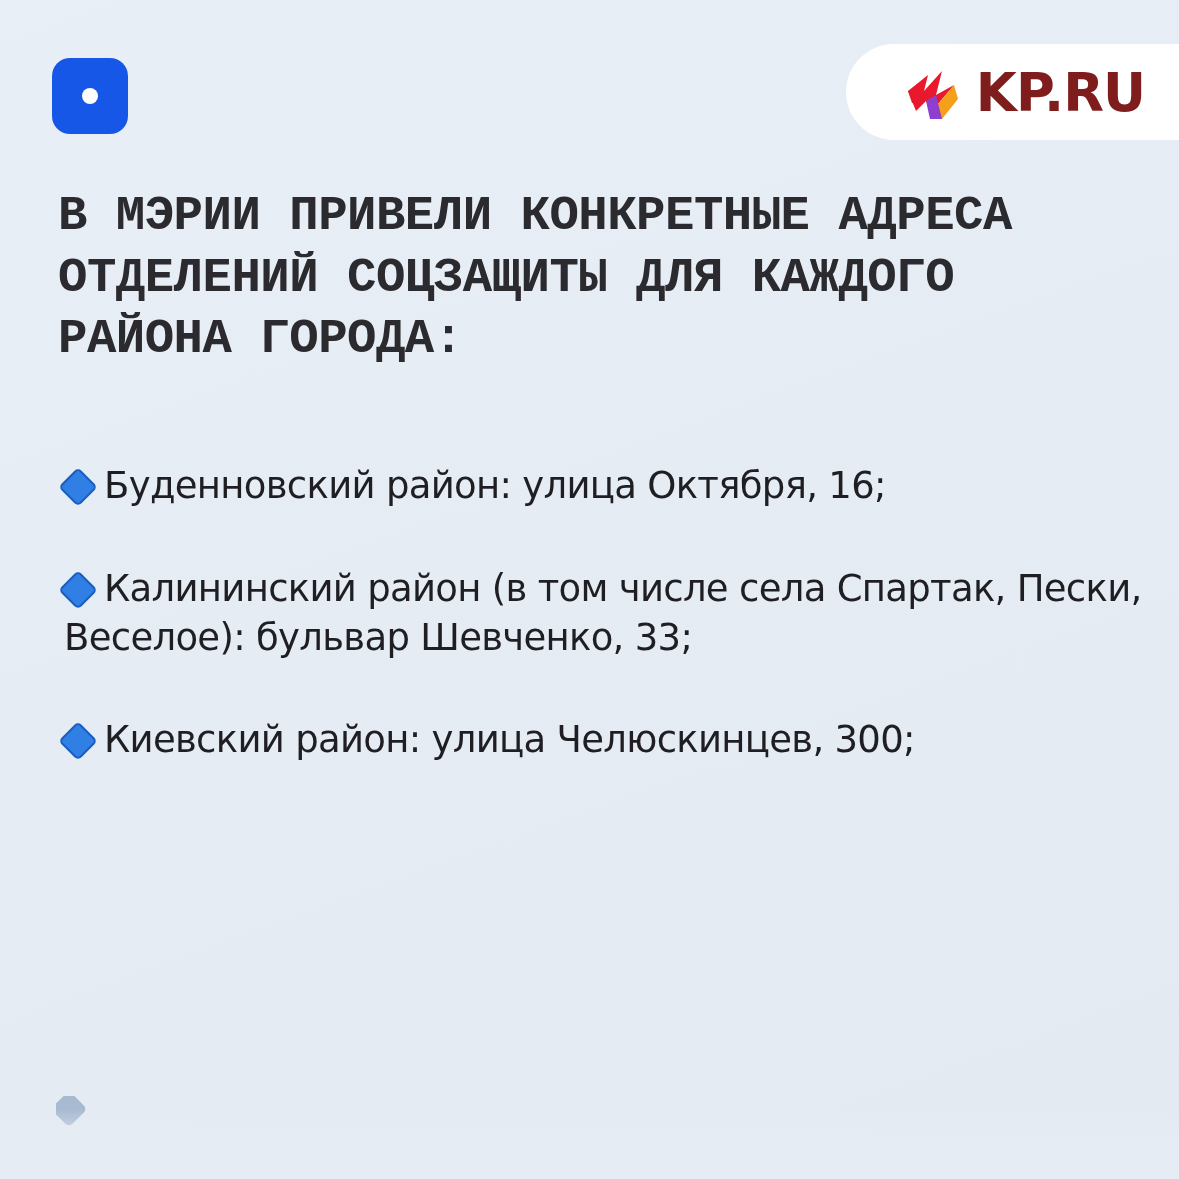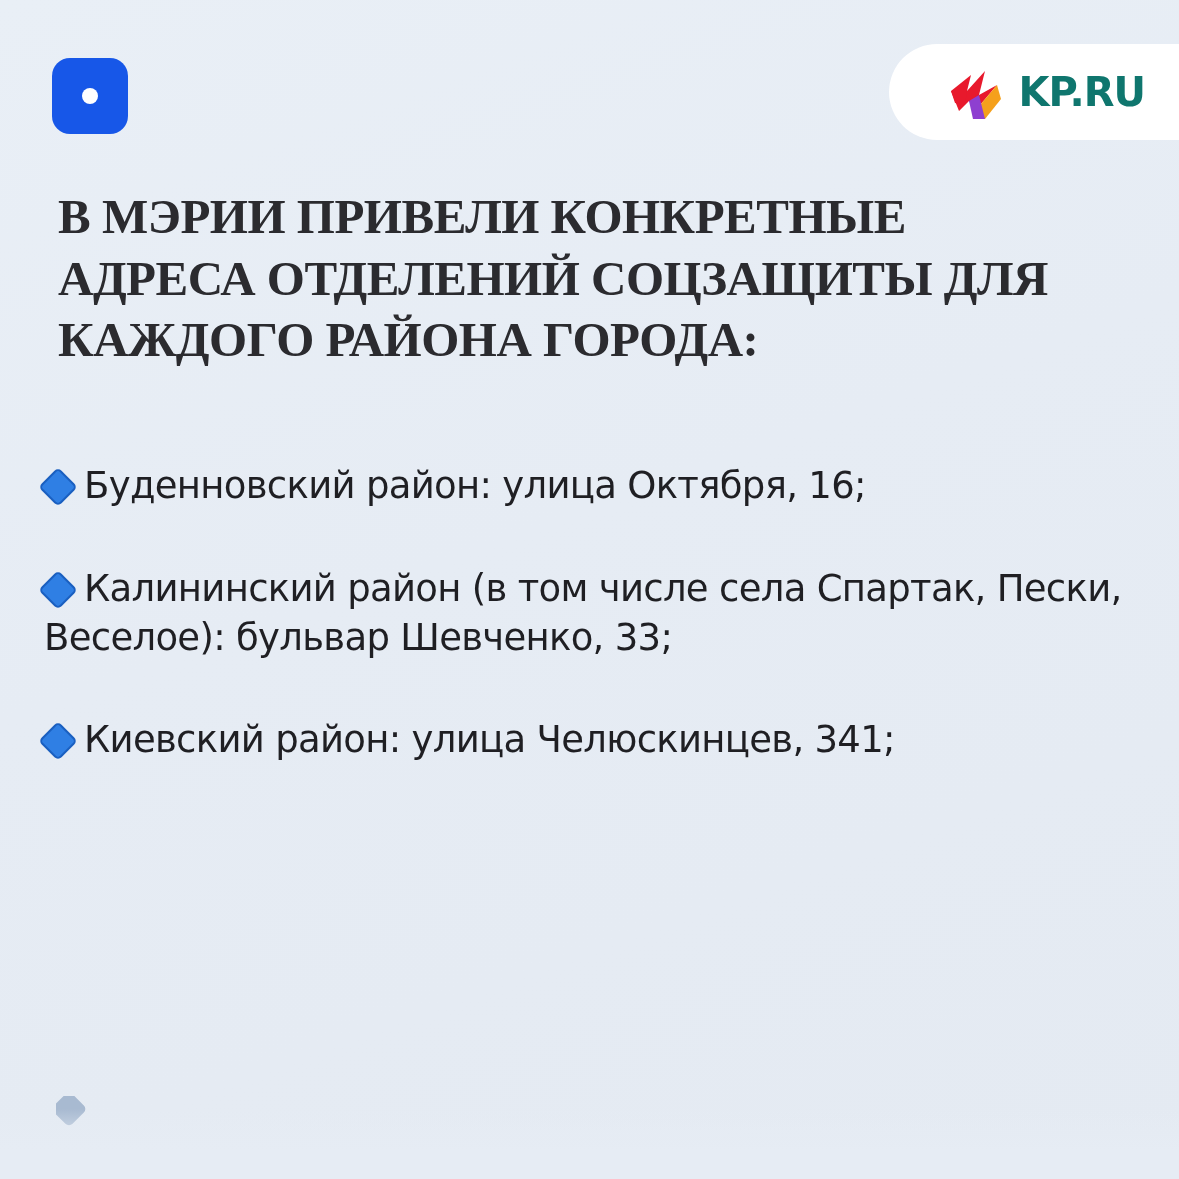--- a/index.html
+++ b/index.html
@@ -59,44 +59,44 @@
     gap: 14px;
   }
   .logo-plate .bird {
     width: 60px;
     height: 62px;
     flex: 0 0 auto;
   }
   .logo-plate .wordmark {
     font-family: "DejaVu Sans", sans-serif;
     font-weight: bold;
-    font-size: 40px;
+    font-size: 53px;
     letter-spacing: -1px;
-    color: #0f766e;
+    color: #7f1d1d;
   }
 
   
   .headline {
     position: absolute;
     left: 58px;
     top: 186px;
     width: 1000px;
-    font-family: Liberation Serif, serif;
+    font-family: Liberation Mono, monospace;
     font-weight: bold;
     font-size: 49px;
     line-height: 1.26;
     letter-spacing: -0.5px;
     color: #2b2b2f;
     text-transform: uppercase;
   }
 
   
   .list {
     position: absolute;
-    left: 44px;
+    left: 64px;
     top: 462px;
     width: 1090px;
   }
   .list-item {
     position: relative;
     font-family: "DejaVu Sans", sans-serif;
     font-size: 37px;
     line-height: 1.32;
     letter-spacing: -0.7px;
     color: #1f1f23;
@@ -172,21 +172,21 @@
     <div class="list-item">
       <span class="bullet"></span><span class="text">Буденновский район: улица Октября, 16;</span>
     </div>
 
 
     <div class="list-item">
       <span class="bullet"></span><span class="text">Калининский район (в том числе села Спартак, Пески, Веселое): бульвар Шевченко, 33;</span>
     </div>
 
     <div class="list-item">
-      <span class="bullet"></span><span class="text">Киевский район: улица Челюскинцев, 341;</span>
+      <span class="bullet"></span><span class="text">Киевский район: улица Челюскинцев, 300;</span>
     </div>
 
   </div>
 
   <div class="clipped-row">
     <span class="bullet"></span>
   </div>
 
   <div class="bottom-fade"></div>
 

